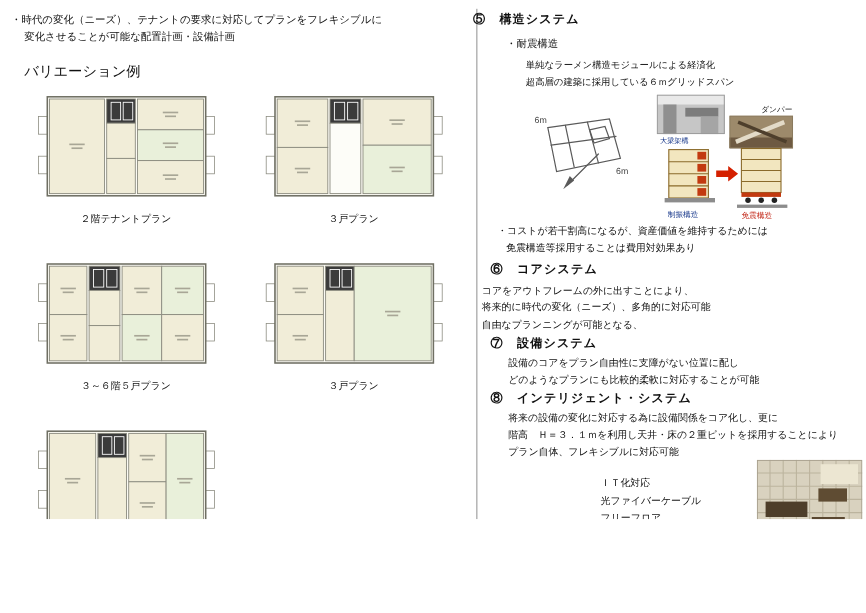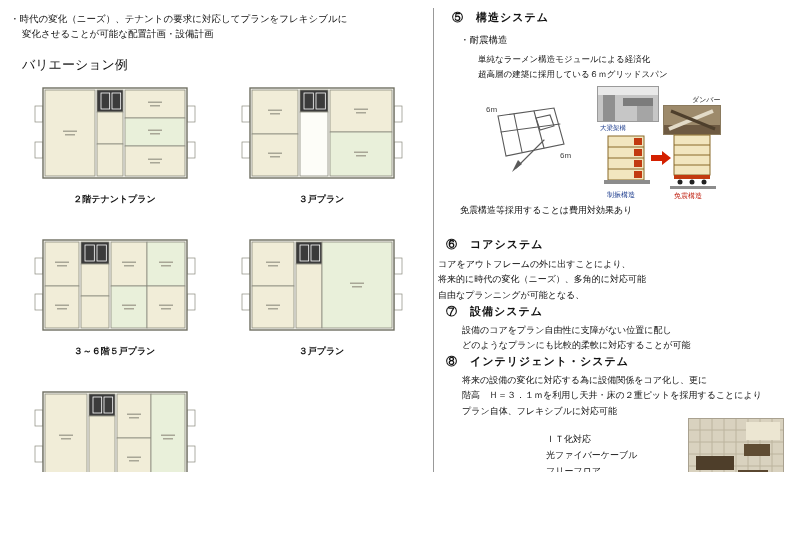--- a/index.html
+++ b/index.html
@@ -8,30 +8,30 @@
   .page { position:relative; width:787px; height:472px; background:#ffffff; overflow:hidden; }
   .abs { position:absolute; }
 
   .intro { left:10px; top:12px; width:406px; font-size:9.5px; line-height:1.55; }
   .intro .line2 { padding-left:12px; }
   .variation { left:22px; top:56px; font-size:13px; }
 
   .plans-grid { left:16px; top:76px; width:404px; display:grid;
                 grid-template-columns:1fr 1fr; row-gap:22px; column-gap:10px; justify-items:center; }
   figure.plan { display:flex; flex-direction:column; align-items:center; }
-  figure.plan figcaption { font-size:9px; margin-top:3px; color:#111;font-weight:bold; }
+  figure.plan figcaption { font-size:9px; margin-top:3px; color:#111; }
 
   .divider { left:433px; top:8px; width:1px; height:514px; background:#999; }
 
   .sec-heading { font-size:11px; font-weight:bold; letter-spacing:1px; }
   .sec-body { font-size:9px; line-height:1.7; }
   .small-lines { font-size:8.5px; line-height:1.75; }
   .indent8 { padding-left:8px; }
 
-  .s5h  { left:452px; top:10px; }
+  .s5h  { left:430px; top:10px; }
   .s5sub{ left:460px; top:34px; font-size:9.5px; }
   .s5lines { left:478px; top:52px; }
 
   .sketch     { left:476px; top:88px; }
   .photo1     { left:597px; top:86px; }
   .photo1cap  { left:600px; top:124px; font-size:6.5px; color:#1a3a8c; }
   .damperlbl  { left:692px; top:95px; font-size:7px; color:#222; }
   .damperpic  { left:663px; top:105px; }
   .secL       { left:604px; top:132px; }
   .arrowR     { left:651px; top:150px; }
@@ -262,20 +262,21 @@
     <rect x="4" y="42" width="36" height="4" fill="#c23a10"></rect>
     <circle cx="10" cy="49" r="2.5" fill="#222"></circle>
     <circle cx="22" cy="49" r="2.5" fill="#222"></circle>
     <circle cx="34" cy="49" r="2.5" fill="#222"></circle>
     <rect x="0" y="53" width="46" height="3" fill="#8c8c8c"></rect>
   </svg>
   <div class="abs secLlbl">制振構造</div>
   <div class="abs secRlbl">免震構造</div>
 
   <div class="abs cost sec-body">
+    <div>・コストが若干割高になるが、資産価値を維持するためには</div>
     <div class="indent8">免震構造等採用することは費用対効果あり</div>
   </div>
 
   <div class="abs s6h sec-heading">⑥　コアシステム</div>
   <div class="abs s6body sec-body">
     <div>コアをアウトフレームの外に出すことにより、</div>
     <div>将来的に時代の変化（ニーズ）、多角的に対応可能</div>
     <div>自由なプランニングが可能となる、</div>
   </div>
 

